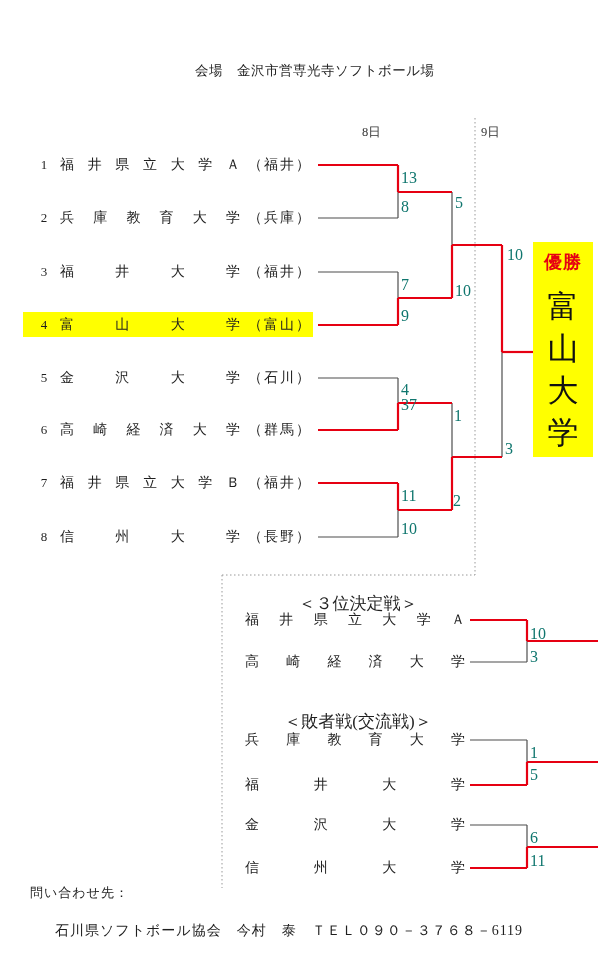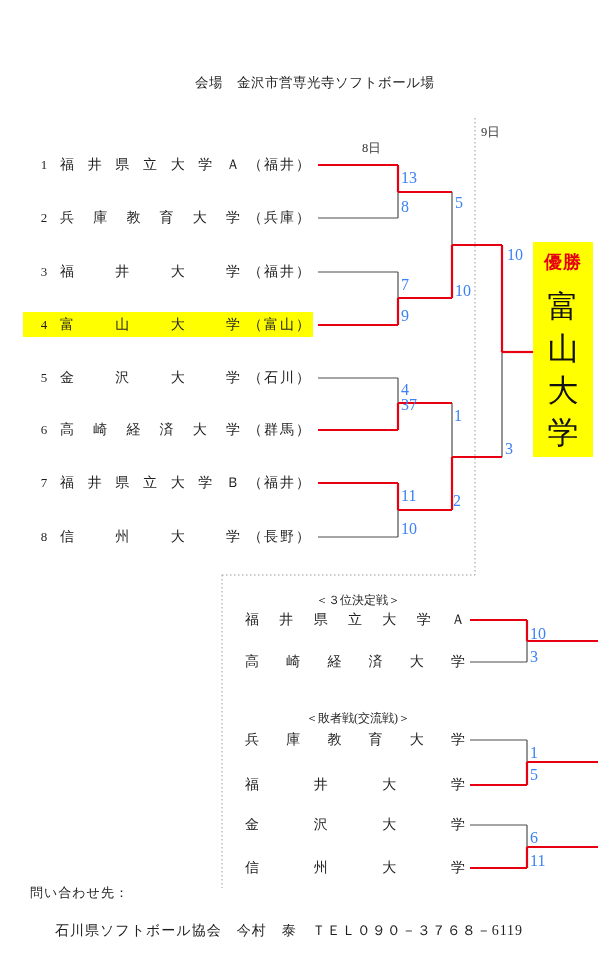--- a/index.html
+++ b/index.html
@@ -12,41 +12,41 @@
   .daylabel{font-size:12.5px;color:#333;}
   #svg-lines{left:0;top:0;width:600px;height:960px;z-index:2;}
   #hl-row4{left:23px;top:312px;width:290px;height:25px;background:#ffff00;z-index:1;}
   .trow{left:0;width:600px;height:26px;line-height:26px;font-size:14px;z-index:3;}
   .trow .seed{position:absolute;left:36px;width:16px;text-align:center;font-size:13px;}
   .trow .tname{position:absolute;left:60px;width:180px;}
   .trow .tpref{position:absolute;left:248px;width:62px;}
   .brow{left:245px;width:220px;height:26px;line-height:26px;font-size:14px;z-index:3;}
   [data-justify]{display:flex;justify-content:space-between;}
   [data-justify="v"]{flex-direction:column;align-items:center;}
-  .score{position:absolute;transform:translateY(-50%);font-size:16px;color:#3b82f6;z-index:3;text-align:center;}
-  .sec-header{width:226px;text-align:center;font-size:12px;z-index:3;}
+  .score{position:absolute;transform:translateY(-50%);font-size:16px;color:#0f766e;z-index:3;text-align:center;}
+  .sec-header{width:226px;text-align:center;font-size:17px;z-index:3;}
   #champ{left:533px;top:242px;width:60px;height:215px;background:#ffff00;z-index:3;
          display:flex;flex-direction:column;align-items:center;}
   #champ-label{color:#e60012;font-weight:bold;font-size:18px;margin-top:8px;letter-spacing:1px;}
   #champ-name{flex:1;align-self:stretch;margin:12px 0 8px;padding:0 0;font-size:31px;color:#111;
               display:flex;flex-direction:column;justify-content:space-between;align-items:center;}
   #contact-label{left:30px;top:884px;font-size:13px;letter-spacing:1px;}
   #contact-value{left:55px;top:922px;font-size:14px;letter-spacing:1px;}
 </style>
 </head>
 <body>
 
 <div id="page">
 
 
-  <div class="abs meta-row" style="top:74px">
+  <div class="abs meta-row" style="top:62px">
     <span class="lbl">会場</span><span>金沢市営専光寺ソフトボール場</span>
   </div>
 
-  <div class="abs daylabel" style="left:362px;top:140px">8日</div>
+  <div class="abs daylabel" style="left:362px;top:124px">8日</div>
   <div class="abs daylabel" style="left:481px;top:124px">9日</div>
 
   <div id="hl-row4" class="abs"></div>
 
   <svg id="svg-lines" class="abs" viewBox="0 0 600 960" xmlns="http://www.w3.org/2000/svg">
       <line x1="318" y1="218" x2="398" y2="218" stroke="#4d4d4d" stroke-width="1.2"></line>
       <line x1="398" y1="192" x2="398" y2="218" stroke="#4d4d4d" stroke-width="1.2"></line>
       <line x1="318" y1="272" x2="398" y2="272" stroke="#4d4d4d" stroke-width="1.2"></line>
       <line x1="398" y1="272" x2="398" y2="298" stroke="#4d4d4d" stroke-width="1.2"></line>
       <line x1="452" y1="192" x2="452" y2="245" stroke="#4d4d4d" stroke-width="1.2"></line>

